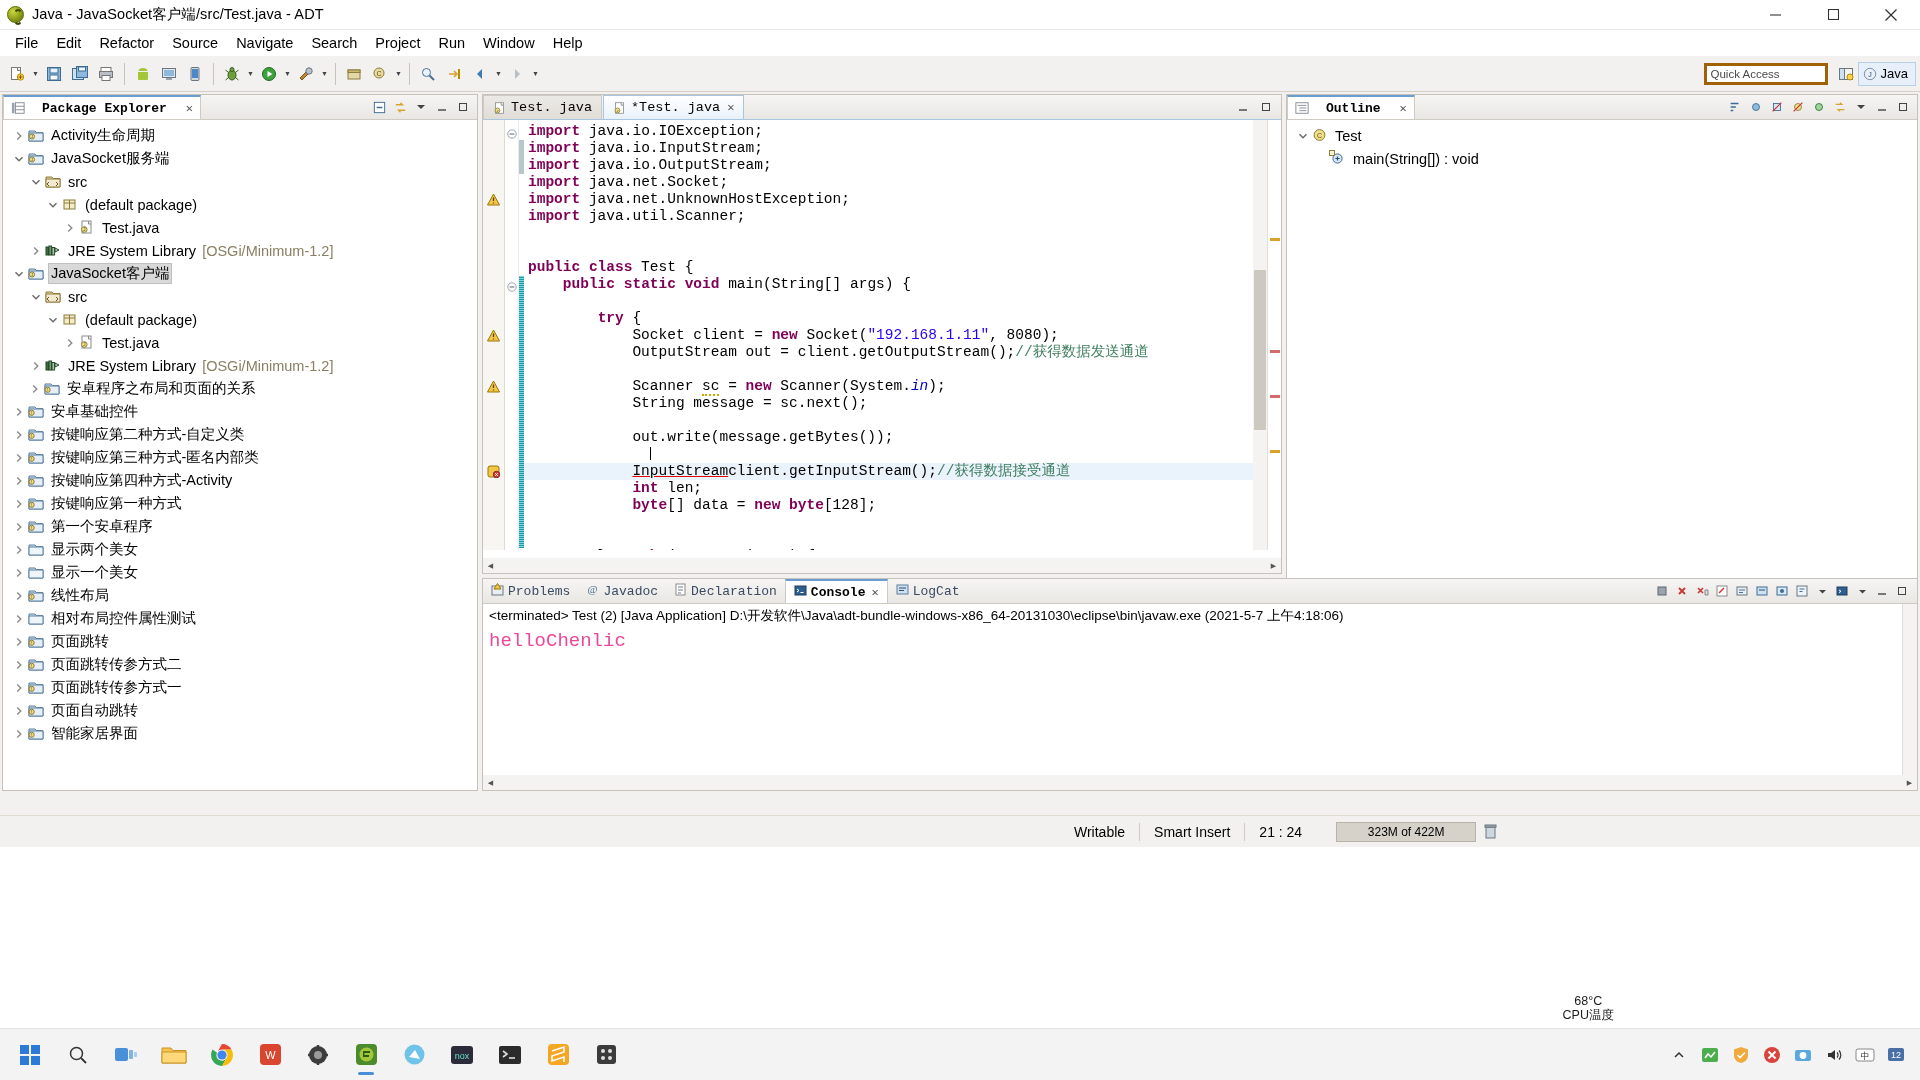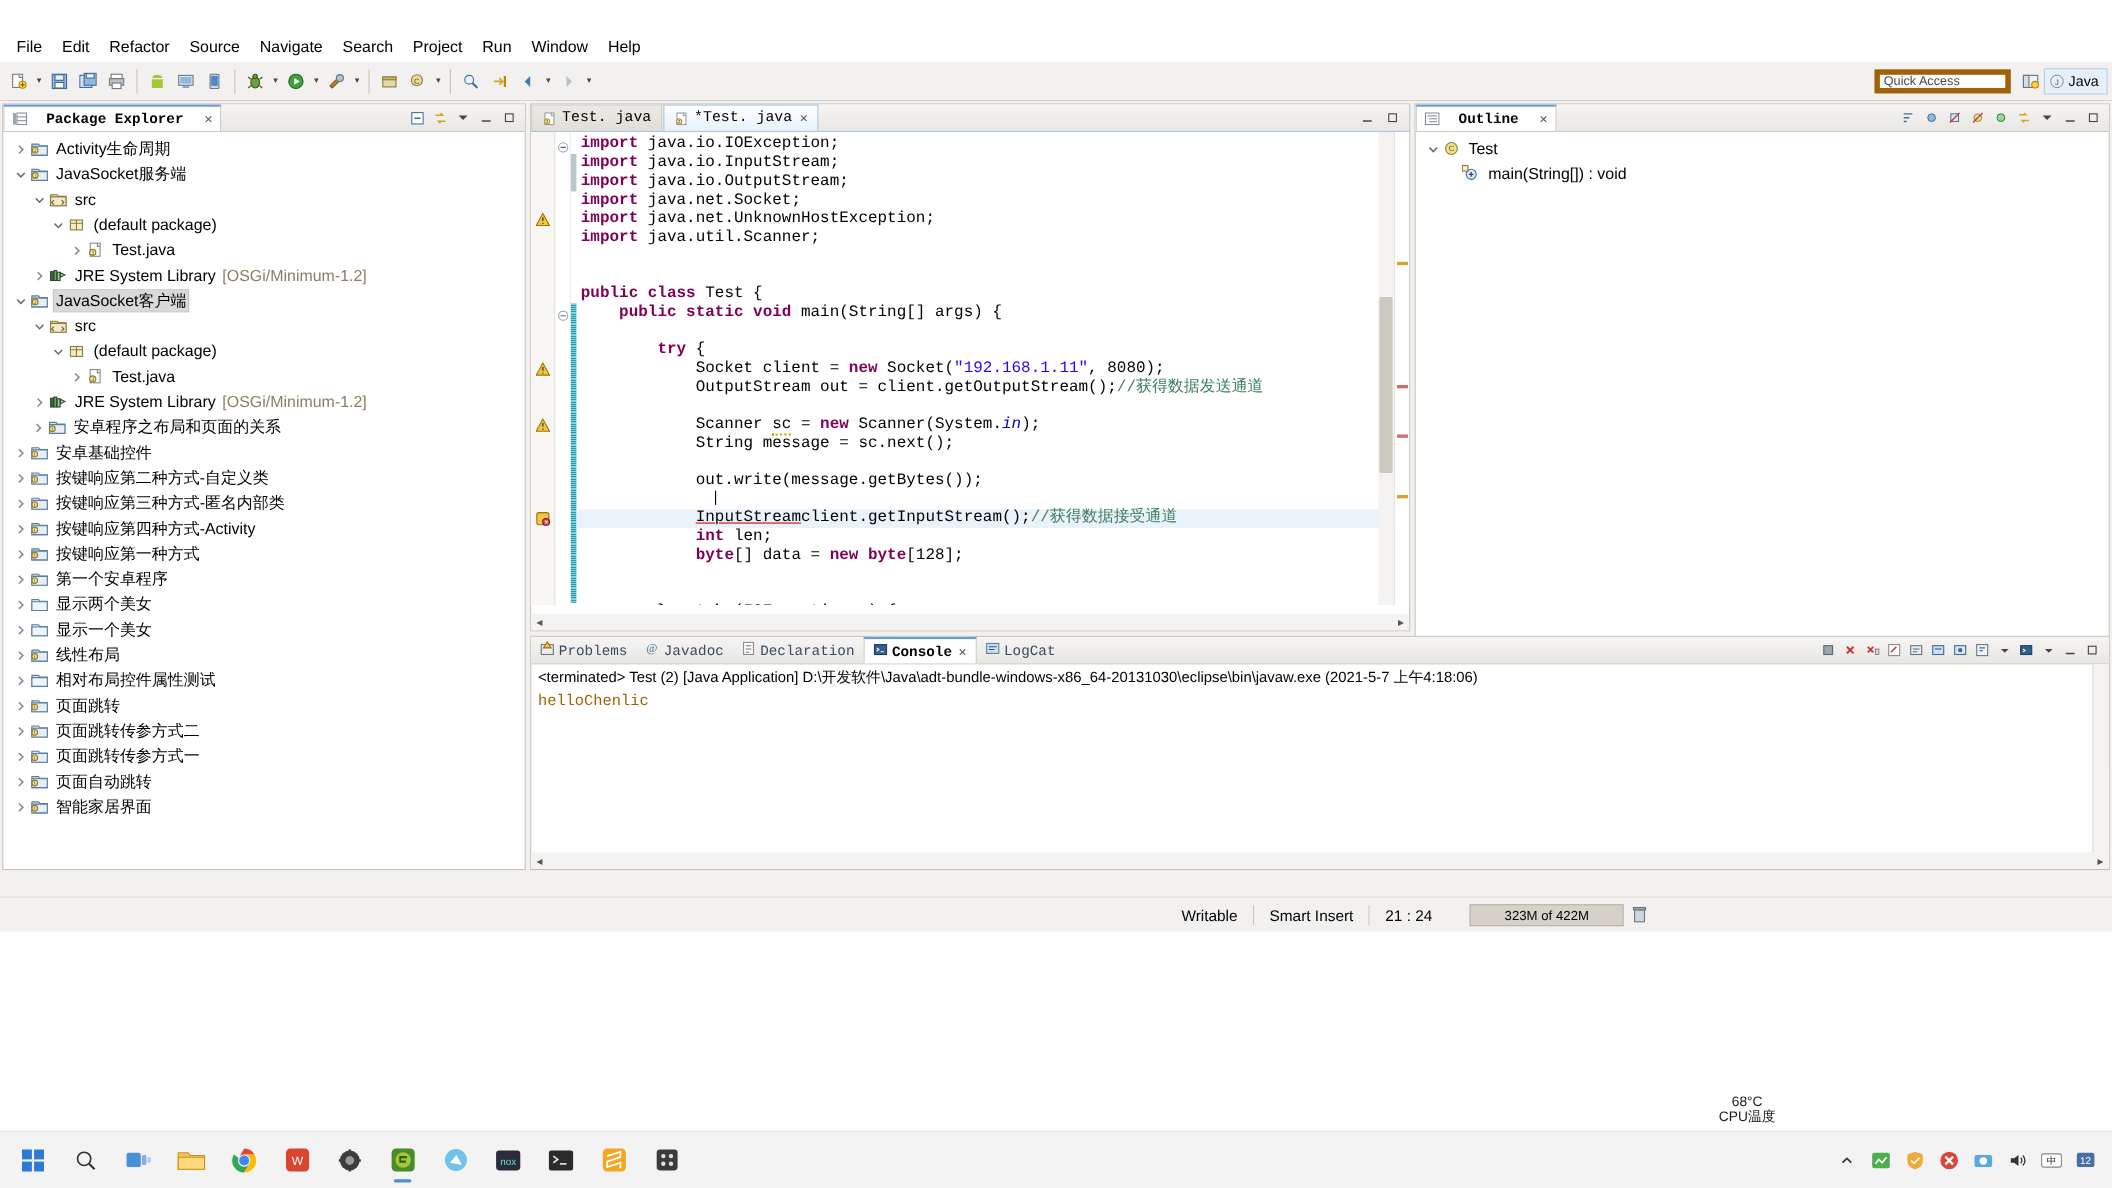--- a/index.html
+++ b/index.html
@@ -62,21 +62,21 @@
     position: relative;
   }
   .tb-caret {
     width: 11px; height: 24px; display: flex; align-items: center; justify-content: center;
     font-size: 7px; color: #444;
   }
   .ico { width: 16px; height: 16px; display: block; }
 
   .quick-access {
     margin-left: auto; width: 124px; height: 22px;
-    border: 5px solid #a16207; background: #fff;
+    border: 3px solid #a16207; background: #fff;
     font-size: 11.5px; color: #4a4a4a; padding: 2px 4px;
     display: flex; align-items: center;
   }
   .persp-zone { display: flex; align-items: center; margin-left: 6px; }
   .persp-btn {
     width: 24px; height: 24px; display: flex; align-items: center; justify-content: center;
   }
   .persp-java {
     height: 24px; display: flex; align-items: center; gap: 4px;
     padding: 0 7px 0 4px; border: 1px solid #b9cfe4; background: #e6effa;
@@ -212,21 +212,21 @@
     background: #fff; color: #000; font-weight: bold;
     border: 1px solid #cfcbc3; border-bottom: none; border-top: 2px solid #6a9bd1;
   }
   .cons-tools { margin-left: auto; display: flex; align-items: center; gap: 2px; padding-right: 6px; }
   .ct-btn { width: 18px; height: 18px; display: flex; align-items: center; justify-content: center; }
   .cons-body {
     padding: 3px 6px; font-family: "Liberation Sans", sans-serif; font-size: 13.5px;
     height: 208px; position: relative;
   }
   .cons-head { color: #000; white-space: nowrap; }
-  .cons-out { color: #a16207; font-family: "Liberation Mono", monospace; font-size: 14px; margin-top: 5px; }
+  .cons-out { color: #ec4899; font-family: "Liberation Mono", monospace; font-size: 19px; margin-top: 5px; }
   .cons-vscroll {
     position: absolute; right: 0; top: 25px; width: 15px; height: 171px; background: #f4f3f1;
     border-left: 1px solid #e2dfd8;
   }
   .cons-hscroll {
     position: absolute; left: 0; bottom: 0; width: 1434px; height: 15px; background: #f4f3f1;
     display: flex; align-items: center;
   }
 
   
@@ -272,20 +272,42 @@
   .cpu-temp {
     display: flex; flex-direction: column; align-items: center; justify-content: center;
     font-size: 12.5px; color: #1b1b1b; line-height: 14px; padding: 0 6px;
   }
 </style>
 </head>
 <body>
 
 <div class="app">
 
+  <div class="titlebar">
+    <div class="title-icon"></div>
+    <div class="title-text">Java - JavaSocket客户端/src/Test.java - ADT</div>
+    <div class="win-buttons">
+      <div class="win-btn">
+        <svg width="11" height="11" viewBox="0 0 11 11">
+            <line x1="0" y1="6" x2="11" y2="6" stroke="#333" stroke-width="1.1"></line>
+          </svg>
+      </div>
+      <div class="win-btn">
+        <svg width="11" height="11" viewBox="0 0 11 11">
+            <rect x="0.5" y="0.5" width="10" height="10" fill="none" stroke="#333" stroke-width="1.1"></rect>
+          </svg>
+      </div>
+      <div class="win-btn close">
+        <svg width="12" height="12" viewBox="0 0 12 12">
+            <line x1="0.5" y1="0.5" x2="11.5" y2="11.5" stroke="#333" stroke-width="1.2"></line>
+            <line x1="11.5" y1="0.5" x2="0.5" y2="11.5" stroke="#333" stroke-width="1.2"></line>
+          </svg>
+      </div>
+    </div>
+  </div>
 
   <div class="menubar">
     <div class="menu-item">File</div>
     <div class="menu-item">Edit</div>
     <div class="menu-item">Refactor</div>
     <div class="menu-item">Source</div>
     <div class="menu-item">Navigate</div>
     <div class="menu-item">Search</div>
     <div class="menu-item">Project</div>
     <div class="menu-item">Run</div>

